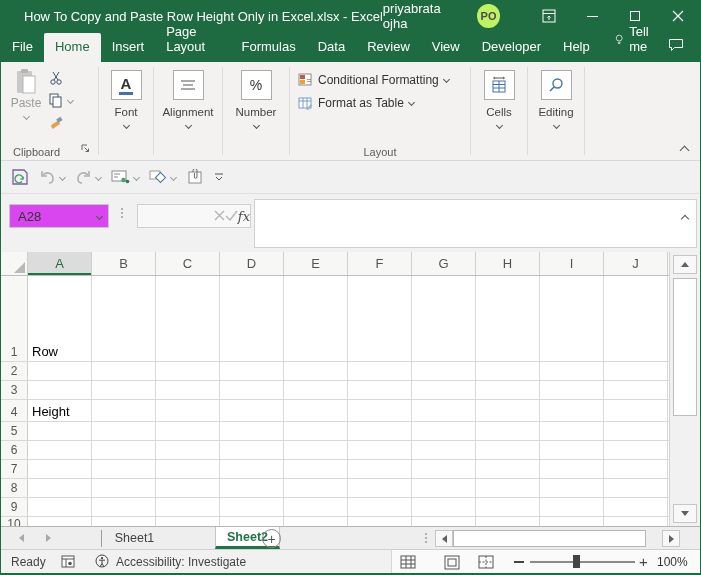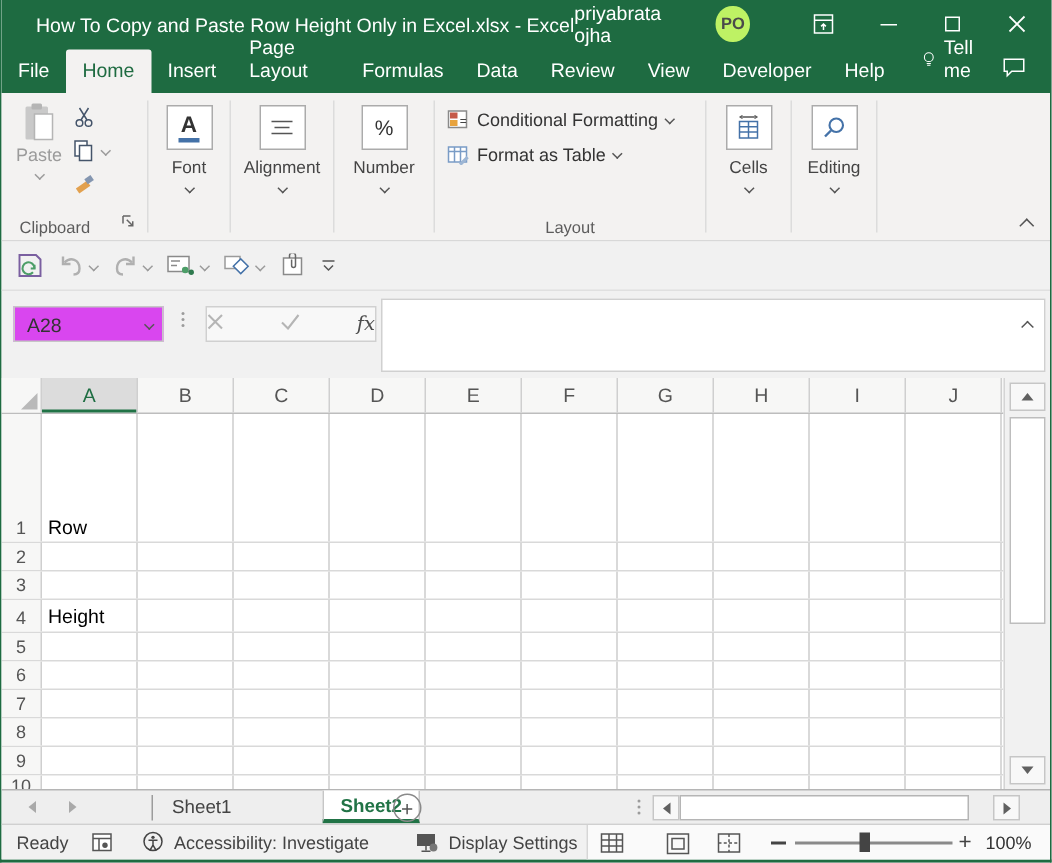--- a/index.html
+++ b/index.html
@@ -68,21 +68,21 @@
 
   
   .frow{ position:absolute; left:0; top:194px; width:699px; height:58px; background:#f1f1f1; }
   .namebox{ position:absolute; left:8px; top:10px; width:100px; height:24px; background:#d946ef;
             border:1px solid #c6c6c6; display:flex; align-items:center; font-size:13px; color:#333; }
   .namebox .nb-val{ padding-left:8px; flex:1; }
   .nb-chev{ width:18px; display:flex; justify-content:center; }
   .fdots{ position:absolute; left:120px; top:14px; display:flex; flex-direction:column; gap:2px; }
   .fdots i{ width:2px; height:2px; background:#9b9b9b; border-radius:50%; }
   .fbtns{ position:absolute; left:136px; top:10px; width:114px; height:24px; background:#f8f8f8;
-          border:1px solid #d0d0d0; display:flex; align-items:center; justify-content:space-between; }
+          border:1px solid #d0d0d0; display:flex; align-items:center; justify-content:flex-end; }
   .fx{ font-family:"DejaVu Serif", serif; font-style:italic; font-size:13px; color:#4d4d4d; }
   .fml{ position:absolute; left:253px; top:5px; width:443px; height:49px; background:#fff;
         border:1px solid #d0d0d0; }
   .fml-chev{ position:absolute; right:8px; top:8px; }
 
   
   .colhead{ position:absolute; left:0; top:252px; width:668px; height:24px; display:flex;
             background:#f7f7f6; border-bottom:1px solid #bdbdbd; }
   .corner{ width:27px; height:100%; border-right:1px solid #cfcfcf; position:relative; background:#f7f7f6; }
   .corner i{ position:absolute; right:2px; bottom:2px; width:0; height:0;
@@ -528,29 +528,20 @@
         </svg>
     </div>
     <div class="sb-item" style="left:93px">
       <svg width="16" height="15" viewBox="0 0 16 15">
           <circle cx="8" cy="7" r="6" fill="none" stroke="#444"></circle>
           <circle cx="8" cy="4.2" r="1.1" fill="#444"></circle>
           <path d="M5 6.2 h6 M8 6.2 v3.2 M8 9.4 l-2 3.4 M8 9.4 l2 3.4" stroke="#444" fill="none"></path>
         </svg>
       <span>Accessibility: Investigate</span>
     </div>
-    <div class="sb-item" style="left:276px">
-      <svg width="16" height="14" viewBox="0 0 16 14">
-          <rect x="1" y="1" width="12" height="8" fill="#555"></rect>
-          <line x1="7" y1="9" x2="7" y2="12" stroke="#555"></line>
-          <line x1="4" y1="12.5" x2="10" y2="12.5" stroke="#555"></line>
-          <circle cx="12" cy="10" r="2.6" fill="#777"></circle>
-        </svg>
-      <span>Display Settings</span>
-    </div>
     <div class="sb-right">
       <div class="viewbtn" style="left:4px">
         <svg width="16" height="14" viewBox="0 0 16 14">
             <rect x="1" y="1" width="14" height="12" fill="none" stroke="#555"></rect>
             <line x1="1" y1="5" x2="15" y2="5" stroke="#555"></line>
             <line x1="1" y1="9" x2="15" y2="9" stroke="#555"></line>
             <line x1="6" y1="1" x2="6" y2="13" stroke="#555"></line>
             <line x1="11" y1="1" x2="11" y2="13" stroke="#555"></line>
           </svg>
       </div>

